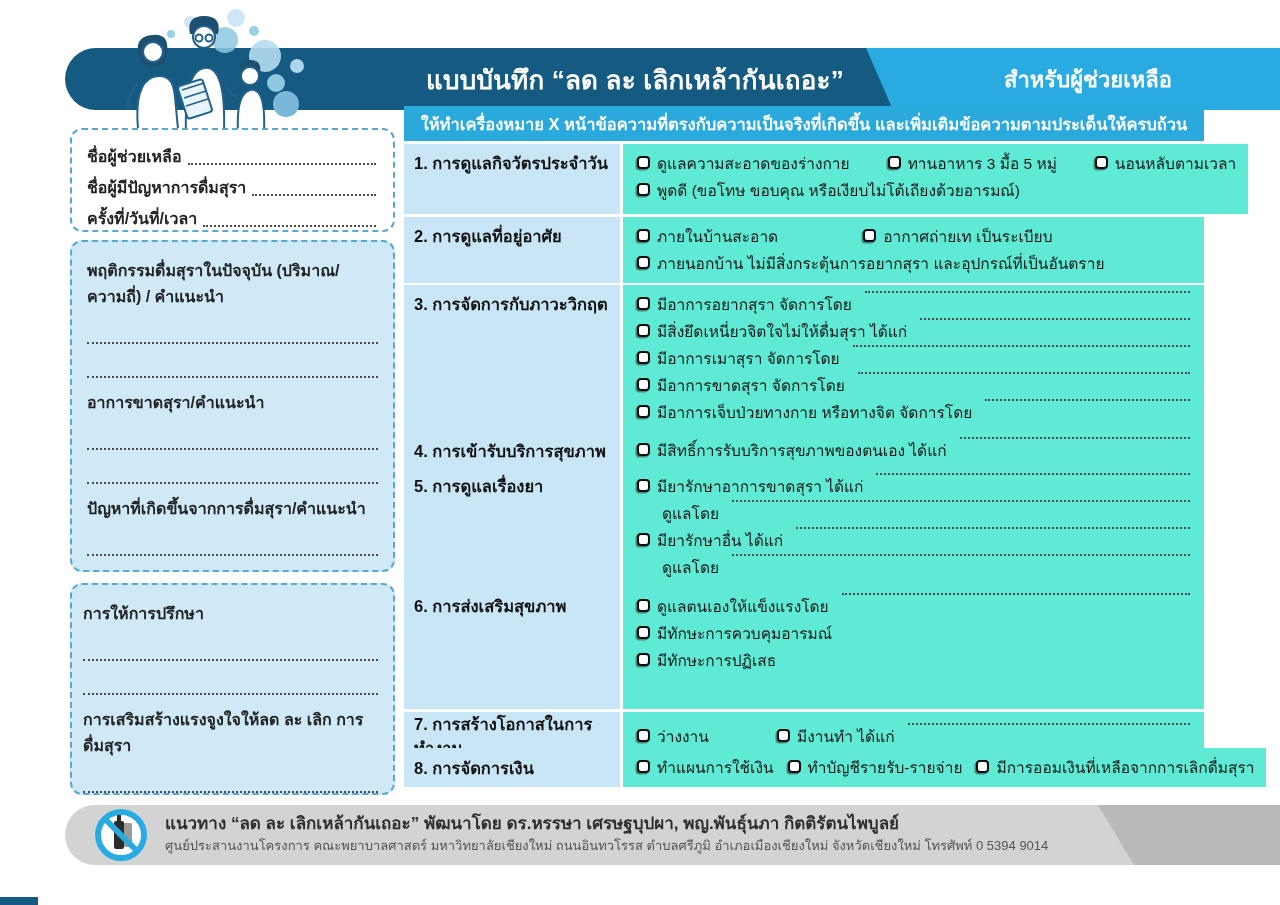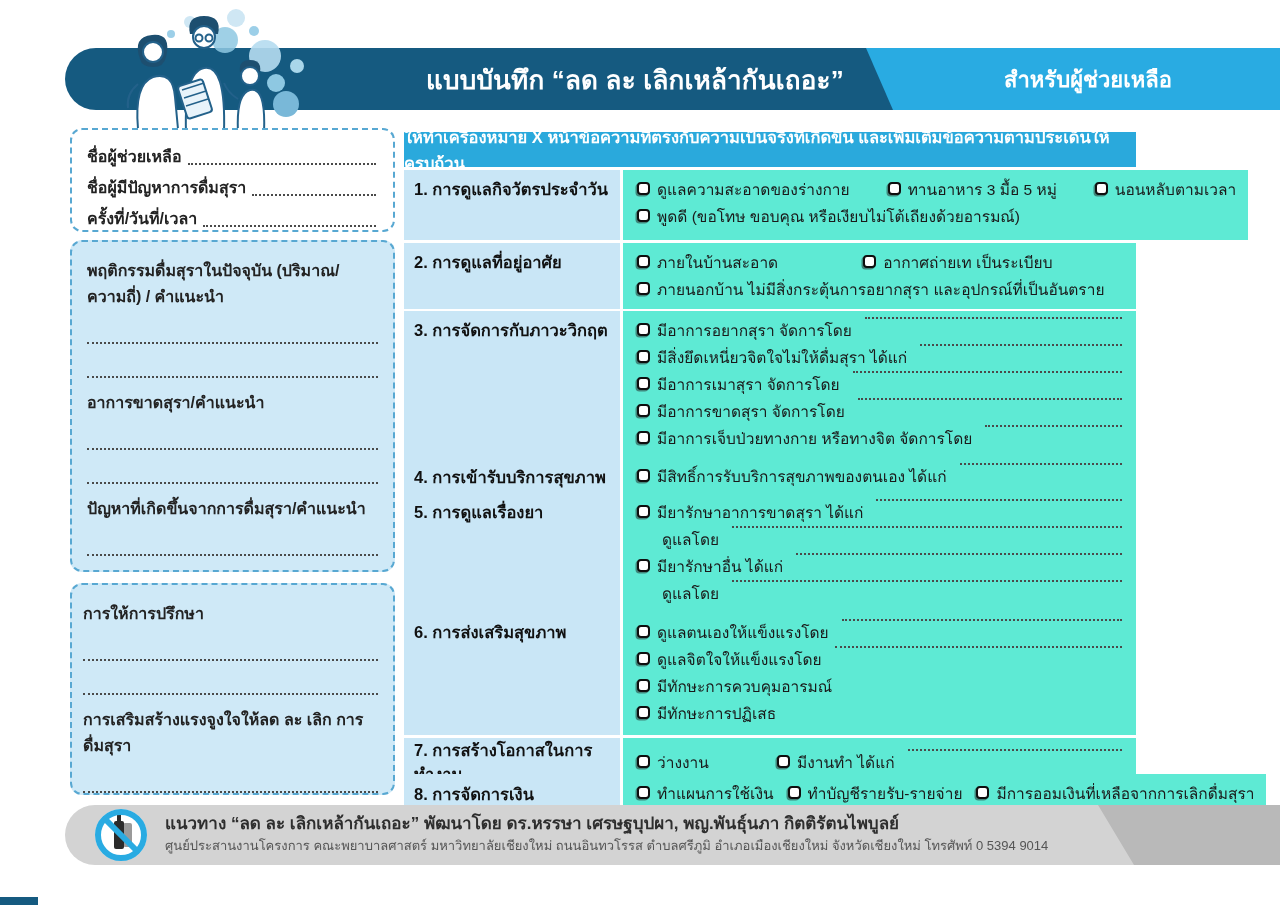--- a/index.html
+++ b/index.html
@@ -27,21 +27,21 @@
   .sbox.b2 { height:332px; margin-bottom:11px; }
   .sbox.b3 { height:212px;padding-left:11px; }
   .sfield { display:flex; align-items:flex-end; height:27px; font-size:16px; font-weight:600; color:#222; }
   .sfield + .sfield { margin-top:4px; }
   .slabel { white-space:nowrap; line-height:24px; }
   .srule { border-bottom:2px dotted #4a4a4a; height:34px; }
   .shead { font-size:16px; font-weight:600; color:#222; line-height:26px; margin-top:4px; }
   .dotfill { flex:1; border-bottom:2px dotted #4a4a4a; margin:0 2px 4px 6px; min-width:18px; }
 
   
-  .main { position:absolute; left:404px; top:132px; width:732px; }
+  .main { position:absolute; left:404px; top:106px; width:800px; }
   .t-head { height:35px; background:#2aa9dc; color:#fff; display:flex; align-items:center;
     justify-content:center; font-size:16.5px; font-weight:bold; }
   .trow { display:grid; grid-template-columns:216px 1fr; column-gap:3px; margin-top:3px; }
   .lbl { background:#c9e6f6; font-size:16.5px; font-weight:bold; color:#111;
     padding:7px 8px 0 10px; line-height:24px; }
   .trow.short .lbl { display:flex; align-items:center; padding-top:0; }
   .cnt { background:#5eead4; padding:6px 12px 6px 14px; font-size:15.5px; color:#1a1a1a; }
   .trow.short .cnt { display:flex; align-items:center; }
   .r1{height:70px}.r2{height:65px}.r3{height:143px}.r4{height:33px}
   .r5{height:117px}.r6{height:122px}.r7{height:33px}.r8{height:34px}
@@ -292,27 +292,20 @@
       <div class="lbl">6. การส่งเสริมสุขภาพ</div>
       <div class="cnt">
         <div class="cline">
             <span class="opt fill">
               <span class="chk"></span>
               <span class="txt">ดูแลตนเองให้แข็งแรงโดย</span>
               <span class="dotfill"></span>
             </span>
           </div>
         <div class="cline">
-            <span class="opt fill">
-              <span class="chk"></span>
-              <span class="txt">ดูแลจิตใจให้แข็งแรงโดย</span>
-              <span class="dotfill"></span>
-            </span>
-          </div>
-        <div class="cline">
             <span class="opt">
               <span class="chk"></span>
               <span class="txt">มีทักษะการควบคุมอารมณ์</span>
             </span>
           </div>
         <div class="cline">
             <span class="opt">
               <span class="chk"></span>
               <span class="txt">มีทักษะการปฏิเสธ</span>
             </span>

